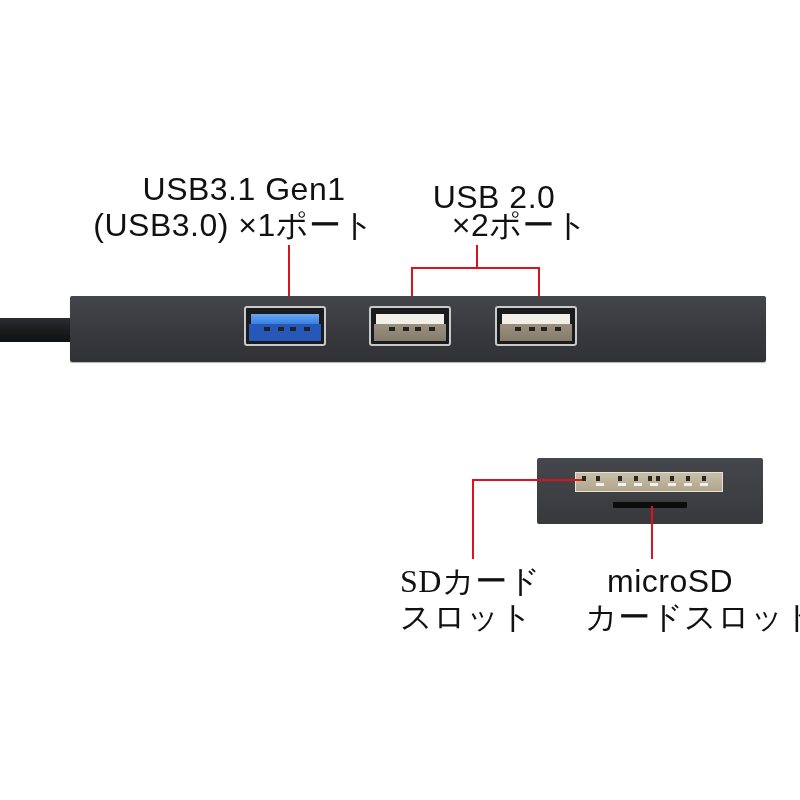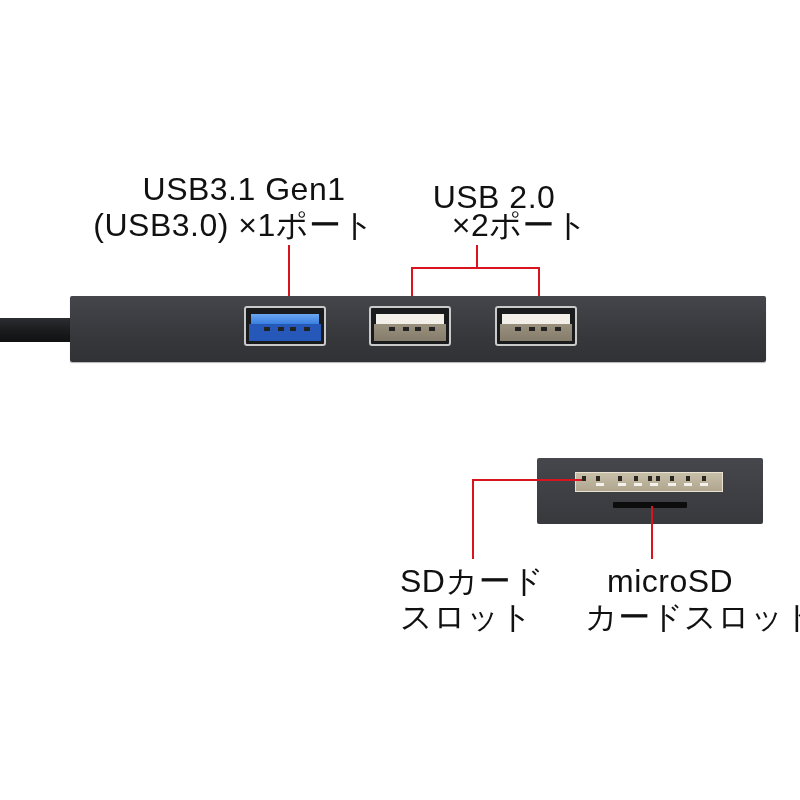--- a/index.html
+++ b/index.html
@@ -97,16 +97,16 @@
   <div class="contact" style="left:92px;"></div>
   <div class="contact" style="left:108px;"></div>
   <div class="contact" style="left:124px;"></div>
 </div>
 <div class="micro-slot"></div>
 
 <div class="line" style="left:472px; top:479px; width:110px; height:2px;"></div>
 <div class="line" style="left:472px; top:479px; width:2px; height:80px;"></div>
 <div class="line" style="left:651px; top:506px; width:2px; height:53px;"></div>
 
-<div class="label" style="left:400px; top:562px;">SDカード</div>
+<div class="label" style="left:400px; top:562px;font-family:Liberation Serif, serif;">SDカード</div>
 <div class="label" style="left:400px; top:598px;">スロット</div>
 <div class="label" style="left:607px; top:562px;">microSD</div>
 <div class="label" style="left:585px; top:598px;">カードスロット</div>
 
 </body></html>

